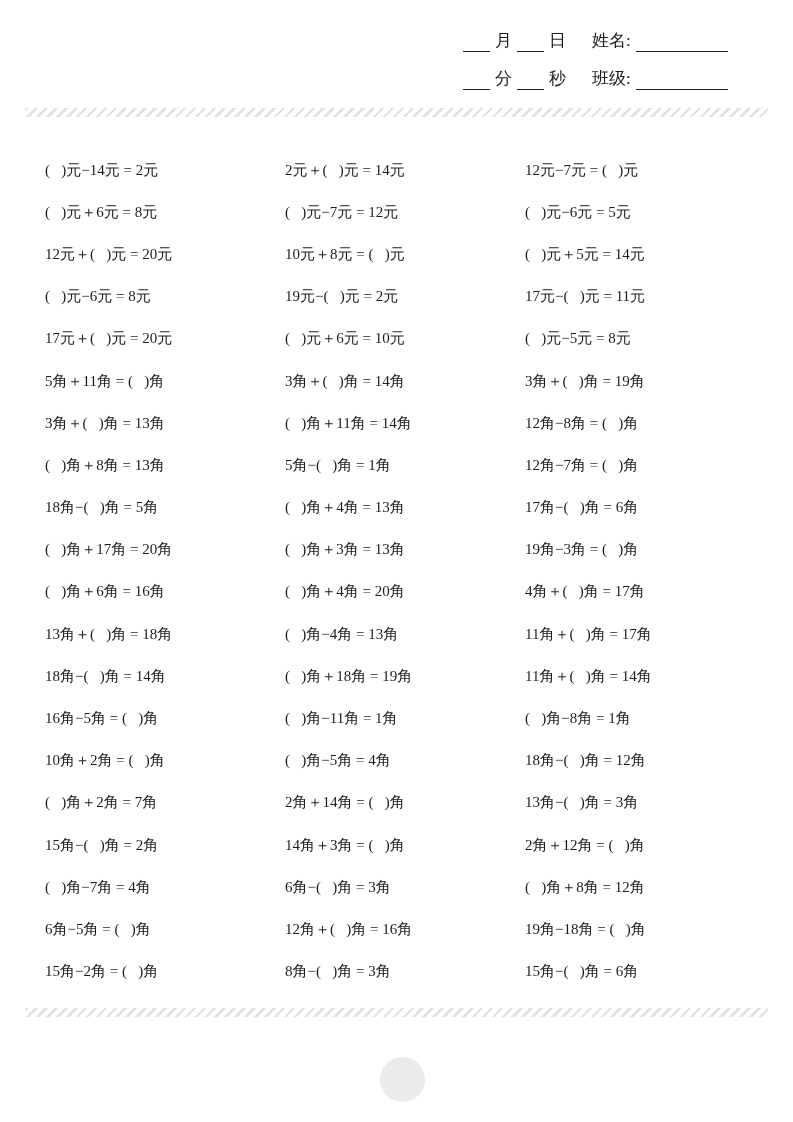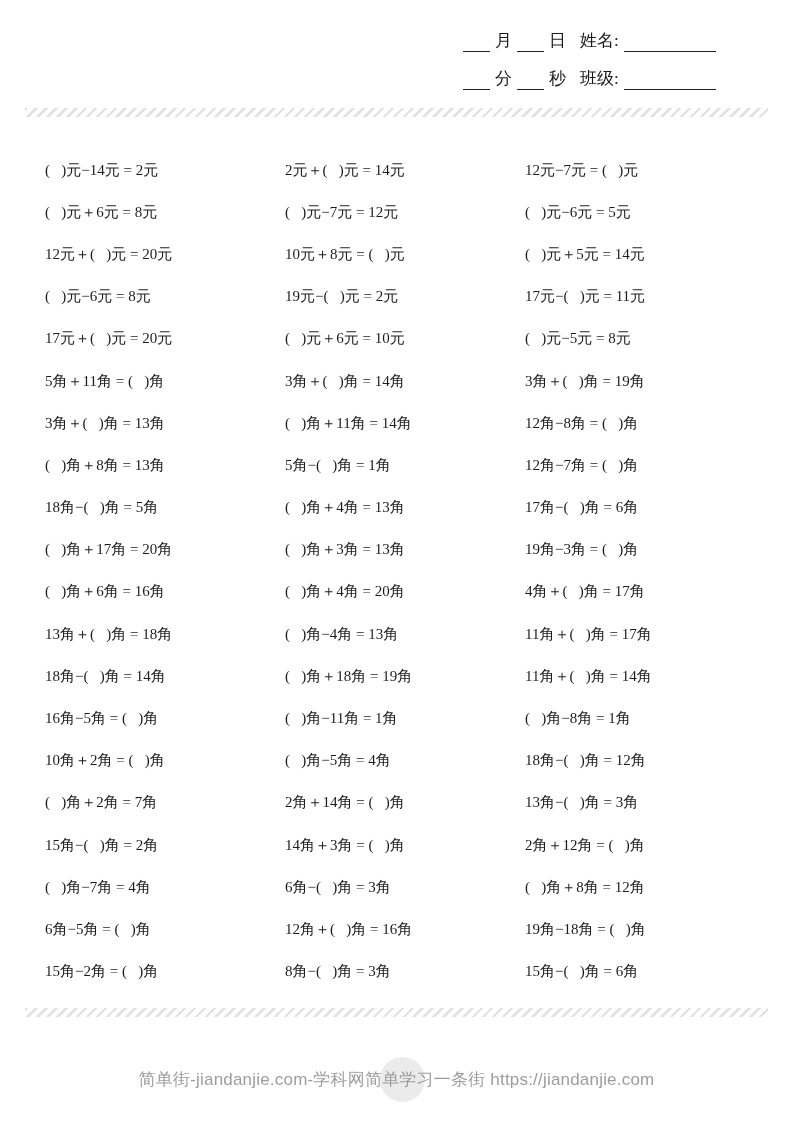--- a/index.html
+++ b/index.html
@@ -9,21 +9,21 @@
     font-family:"Liberation Serif","DejaVu Serif",serif;
     position:relative;overflow:hidden;
   }
   .page{position:absolute;inset:0;}
 
   
   .header{position:absolute;left:460px;top:26px;font-size:17px;color:#1a1a1a;}
   .header-row{display:flex;align-items:flex-end;height:26px;margin-bottom:12px;}
   .blank{display:inline-block;width:27px;height:17px;border-bottom:1.5px solid #222;margin:0 3px;}
   .hlabel{margin:0 2px;line-height:22px;}
-  .field-label{margin-left:12px;line-height:22px;}
+  .field-label{margin-left:24px;line-height:22px;}
   .write-line{display:inline-block;width:92px;height:17px;border-bottom:1.5px solid #222;margin-left:5px;}
 
   
   .hatch{
     position:absolute;left:25px;width:743px;height:9px;
     background:repeating-linear-gradient(135deg,#e2e2e2 0 2.5px,#ffffff 2.5px 7px);
   }
   .hatch-top{top:108px;}
   .hatch-bottom{top:1008px;}
 
@@ -73,15 +73,14 @@
     </div>
   </div>
 
   <div class="hatch hatch-top"></div>
 
   <div class="grid" id="problem-grid"><div class="cell">(   )元−14元 = 2元</div><div class="cell">2元＋(   )元 = 14元</div><div class="cell">12元−7元 = (   )元</div><div class="cell">(   )元＋6元 = 8元</div><div class="cell">(   )元−7元 = 12元</div><div class="cell">(   )元−6元 = 5元</div><div class="cell">12元＋(   )元 = 20元</div><div class="cell">10元＋8元 = (   )元</div><div class="cell">(   )元＋5元 = 14元</div><div class="cell">(   )元−6元 = 8元</div><div class="cell">19元−(   )元 = 2元</div><div class="cell">17元−(   )元 = 11元</div><div class="cell">17元＋(   )元 = 20元</div><div class="cell">(   )元＋6元 = 10元</div><div class="cell">(   )元−5元 = 8元</div><div class="cell">5角＋11角 = (   )角</div><div class="cell">3角＋(   )角 = 14角</div><div class="cell">3角＋(   )角 = 19角</div><div class="cell">3角＋(   )角 = 13角</div><div class="cell">(   )角＋11角 = 14角</div><div class="cell">12角−8角 = (   )角</div><div class="cell">(   )角＋8角 = 13角</div><div class="cell">5角−(   )角 = 1角</div><div class="cell">12角−7角 = (   )角</div><div class="cell">18角−(   )角 = 5角</div><div class="cell">(   )角＋4角 = 13角</div><div class="cell">17角−(   )角 = 6角</div><div class="cell">(   )角＋17角 = 20角</div><div class="cell">(   )角＋3角 = 13角</div><div class="cell">19角−3角 = (   )角</div><div class="cell">(   )角＋6角 = 16角</div><div class="cell">(   )角＋4角 = 20角</div><div class="cell">4角＋(   )角 = 17角</div><div class="cell">13角＋(   )角 = 18角</div><div class="cell">(   )角−4角 = 13角</div><div class="cell">11角＋(   )角 = 17角</div><div class="cell">18角−(   )角 = 14角</div><div class="cell">(   )角＋18角 = 19角</div><div class="cell">11角＋(   )角 = 14角</div><div class="cell">16角−5角 = (   )角</div><div class="cell">(   )角−11角 = 1角</div><div class="cell">(   )角−8角 = 1角</div><div class="cell">10角＋2角 = (   )角</div><div class="cell">(   )角−5角 = 4角</div><div class="cell">18角−(   )角 = 12角</div><div class="cell">(   )角＋2角 = 7角</div><div class="cell">2角＋14角 = (   )角</div><div class="cell">13角−(   )角 = 3角</div><div class="cell">15角−(   )角 = 2角</div><div class="cell">14角＋3角 = (   )角</div><div class="cell">2角＋12角 = (   )角</div><div class="cell">(   )角−7角 = 4角</div><div class="cell">6角−(   )角 = 3角</div><div class="cell">(   )角＋8角 = 12角</div><div class="cell">6角−5角 = (   )角</div><div class="cell">12角＋(   )角 = 16角</div><div class="cell">19角−18角 = (   )角</div><div class="cell">15角−2角 = (   )角</div><div class="cell">8角−(   )角 = 3角</div><div class="cell">15角−(   )角 = 6角</div></div>
 
   <div class="hatch hatch-bottom"></div>
 
   <div class="footer-circle"></div>
-  <div class="footer">简单街-jiandanjie.com-学科网简单学习一条街 https://jiandanjie.com</div>
 
 </div>
 
 </body></html>

